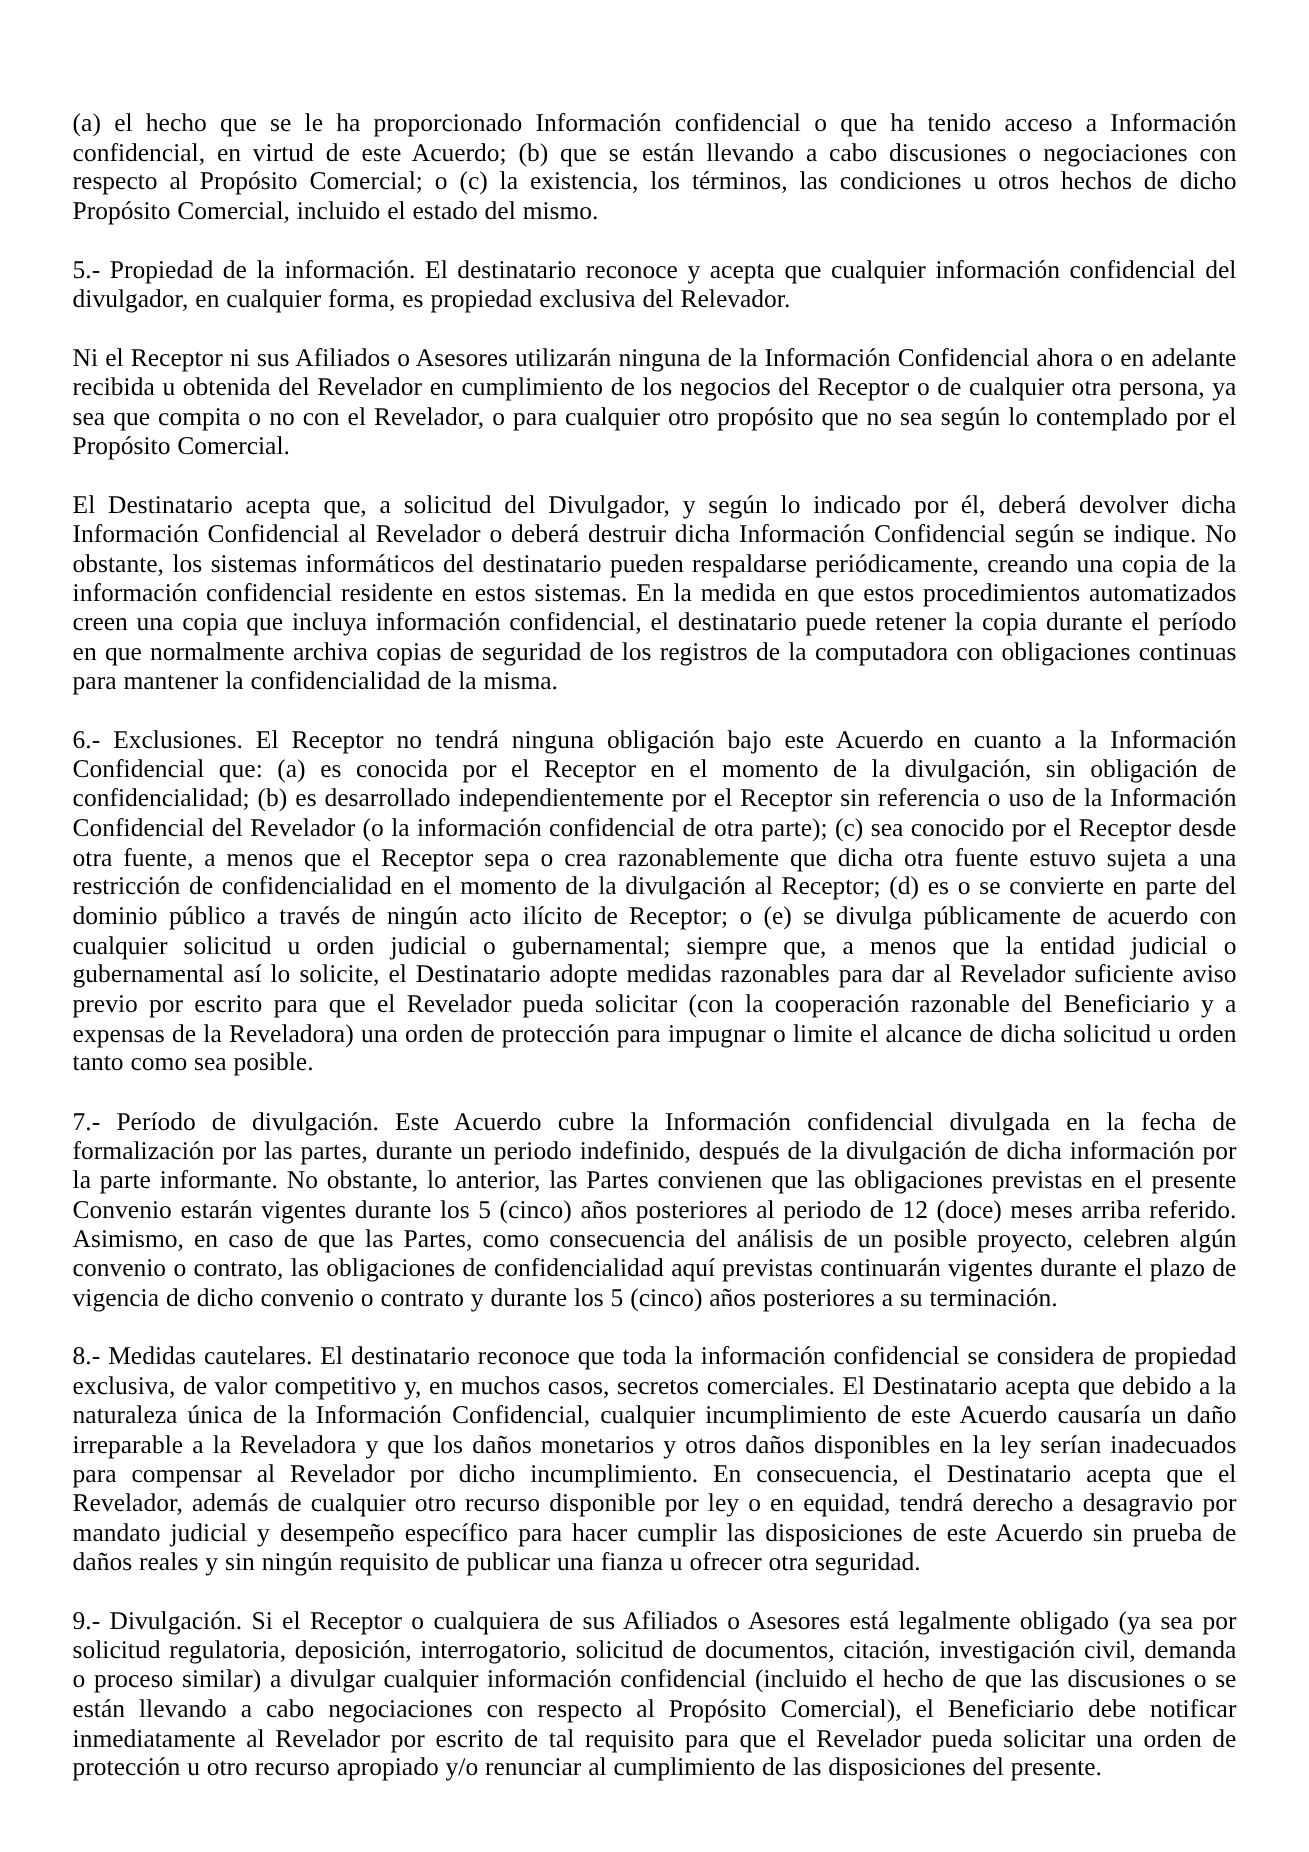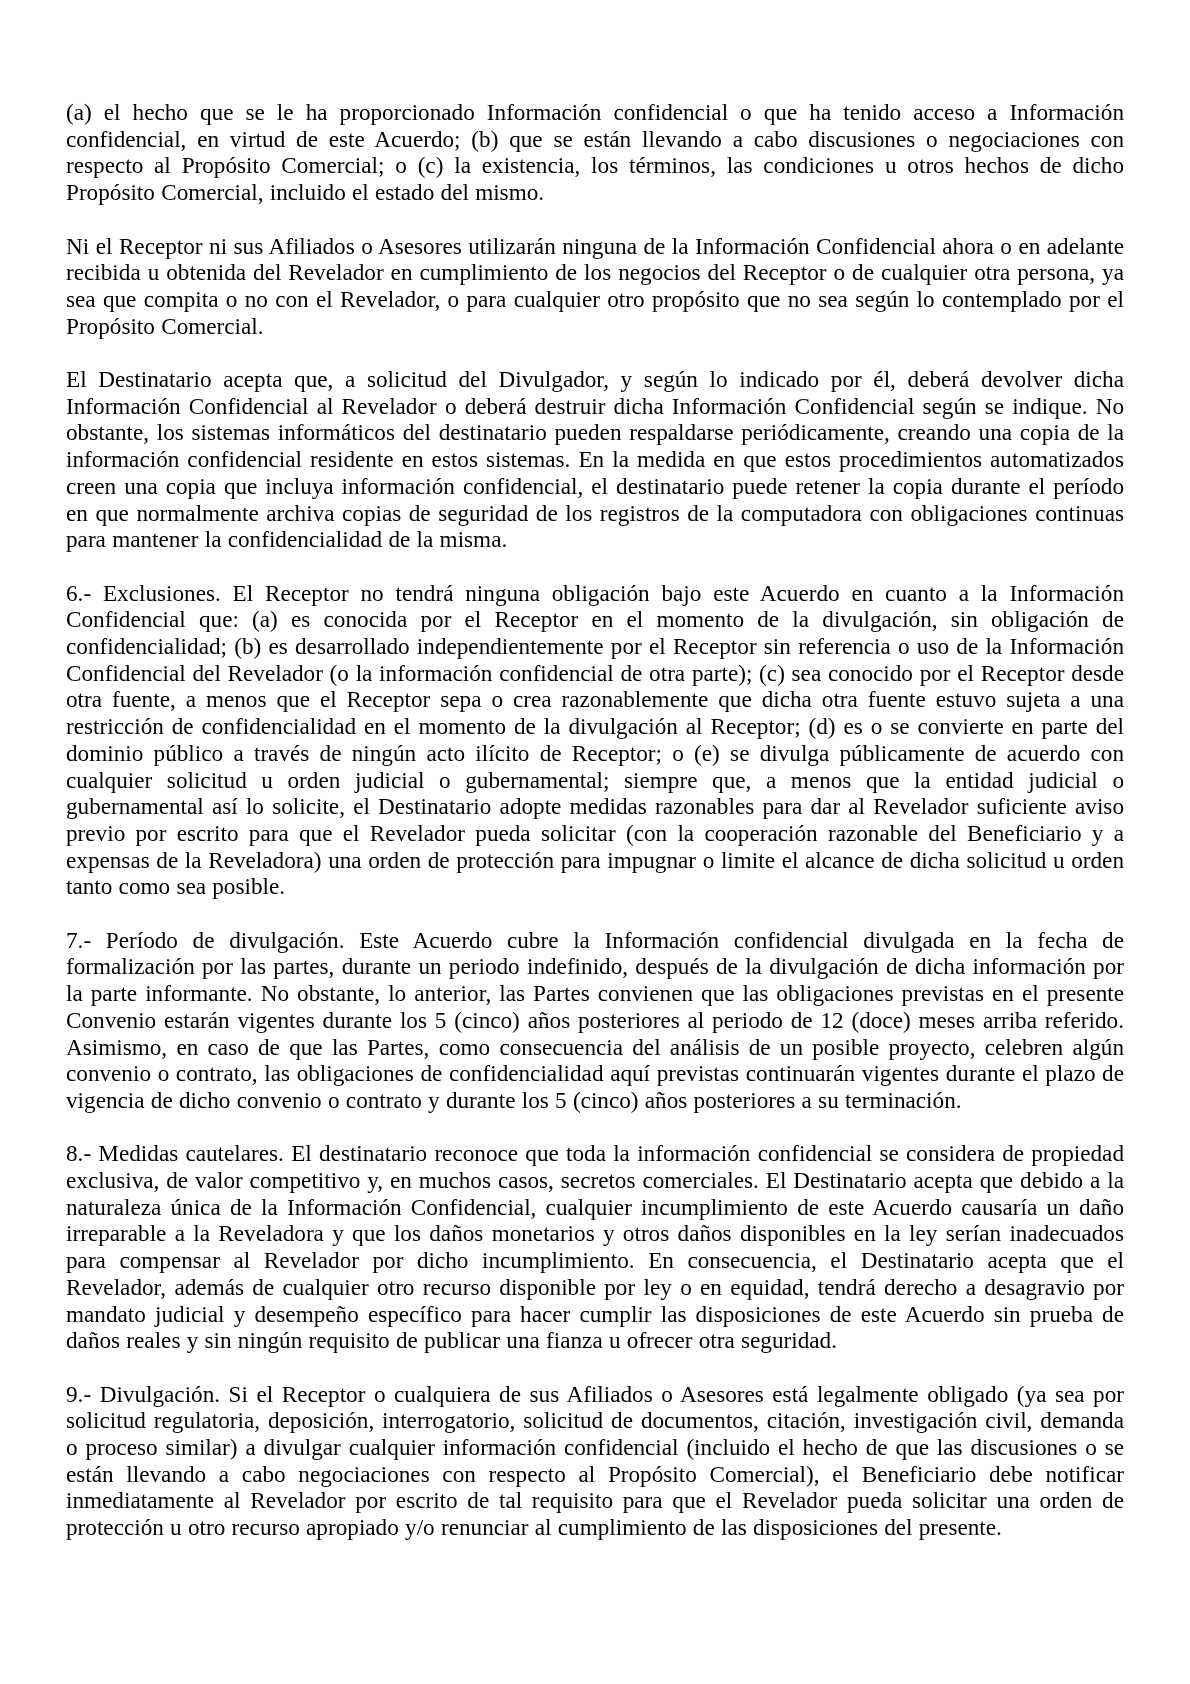--- a/index.html
+++ b/index.html
@@ -27,19 +27,20 @@
     margin: 0 0 26.7px 0;
     padding: 0;
     word-spacing: 0.02em;
   }
 </style>
 </head>
 <body>
 
 <div class="page">
   <p>(a) el hecho que se le ha proporcionado Información confidencial o que ha tenido acceso a Información confidencial, en virtud de este Acuerdo; (b) que se están llevando a cabo discusiones o negociaciones con respecto al Propósito Comercial; o (c) la existencia, los términos, las condiciones u otros hechos de dicho Propósito Comercial, incluido el estado del mismo.</p>
+  <p>5.- Propiedad de la información. El destinatario reconoce y acepta que cualquier información confidencial del divulgador, en cualquier forma, es propiedad exclusiva del Relevador.</p>
   <p>Ni el Receptor ni sus Afiliados o Asesores utilizarán ninguna de la Información Confidencial ahora o en adelante recibida u obtenida del Revelador en cumplimiento de los negocios del Receptor o de cualquier otra persona, ya sea que compita o no con el Revelador, o para cualquier otro propósito que no sea según lo contemplado por el Propósito Comercial.</p>
   <p>El Destinatario acepta que, a solicitud del Divulgador, y según lo indicado por él, deberá devolver dicha Información Confidencial al Revelador o deberá destruir dicha Información Confidencial según se indique. No obstante, los sistemas informáticos del destinatario pueden respaldarse periódicamente, creando una copia de la información confidencial residente en estos sistemas. En la medida en que estos procedimientos automatizados creen una copia que incluya información confidencial, el destinatario puede retener la copia durante el período en que normalmente archiva copias de seguridad de los registros de la computadora con obligaciones continuas para mantener la confidencialidad de la misma.</p>
   <p>6.- Exclusiones. El Receptor no tendrá ninguna obligación bajo este Acuerdo en cuanto a la Información Confidencial que: (a) es conocida por el Receptor en el momento de la divulgación, sin obligación de confidencialidad; (b) es desarrollado independientemente por el Receptor sin referencia o uso de la Información Confidencial del Revelador (o la información confidencial de otra parte); (c) sea conocido por el Receptor desde otra fuente, a menos que el Receptor sepa o crea razonablemente que dicha otra fuente estuvo sujeta a una restricción de confidencialidad en el momento de la divulgación al Receptor; (d) es o se convierte en parte del dominio público a través de ningún acto ilícito de Receptor; o (e) se divulga públicamente de acuerdo con cualquier solicitud u orden judicial o gubernamental; siempre que, a menos que la entidad judicial o gubernamental así lo solicite, el Destinatario adopte medidas razonables para dar al Revelador suficiente aviso previo por escrito para que el Revelador pueda solicitar (con la cooperación razonable del Beneficiario y a expensas de la Reveladora) una orden de protección para impugnar o limite el alcance de dicha solicitud u orden tanto como sea posible.</p>
   <p>7.- Período de divulgación. Este Acuerdo cubre la Información confidencial divulgada en la fecha de formalización por las partes, durante un periodo indefinido, después de la divulgación de dicha información por la parte informante. No obstante, lo anterior, las Partes convienen que las obligaciones previstas en el presente Convenio estarán vigentes durante los 5 (cinco) años posteriores al periodo de 12 (doce) meses arriba referido. Asimismo, en caso de que las Partes, como consecuencia del análisis de un posible proyecto, celebren algún convenio o contrato, las obligaciones de confidencialidad aquí previstas continuarán vigentes durante el plazo de vigencia de dicho convenio o contrato y durante los 5 (cinco) años posteriores a su terminación.</p>
   <p>8.- Medidas cautelares. El destinatario reconoce que toda la información confidencial se considera de propiedad exclusiva, de valor competitivo y, en muchos casos, secretos comerciales. El Destinatario acepta que debido a la naturaleza única de la Información Confidencial, cualquier incumplimiento de este Acuerdo causaría un daño irreparable a la Reveladora y que los daños monetarios y otros daños disponibles en la ley serían inadecuados para compensar al Revelador por dicho incumplimiento. En consecuencia, el Destinatario acepta que el Revelador, además de cualquier otro recurso disponible por ley o en equidad, tendrá derecho a desagravio por mandato judicial y desempeño específico para hacer cumplir las disposiciones de este Acuerdo sin prueba de daños reales y sin ningún requisito de publicar una fianza u ofrecer otra seguridad.</p>
   <p>9.- Divulgación. Si el Receptor o cualquiera de sus Afiliados o Asesores está legalmente obligado (ya sea por solicitud regulatoria, deposición, interrogatorio, solicitud de documentos, citación, investigación civil, demanda o proceso similar) a divulgar cualquier información confidencial (incluido el hecho de que las discusiones o se están llevando a cabo negociaciones con respecto al Propósito Comercial), el Beneficiario debe notificar inmediatamente al Revelador por escrito de tal requisito para que el Revelador pueda solicitar una orden de protección u otro recurso apropiado y/o renunciar al cumplimiento de las disposiciones del presente.</p>
 </div>
 
 </body></html>

